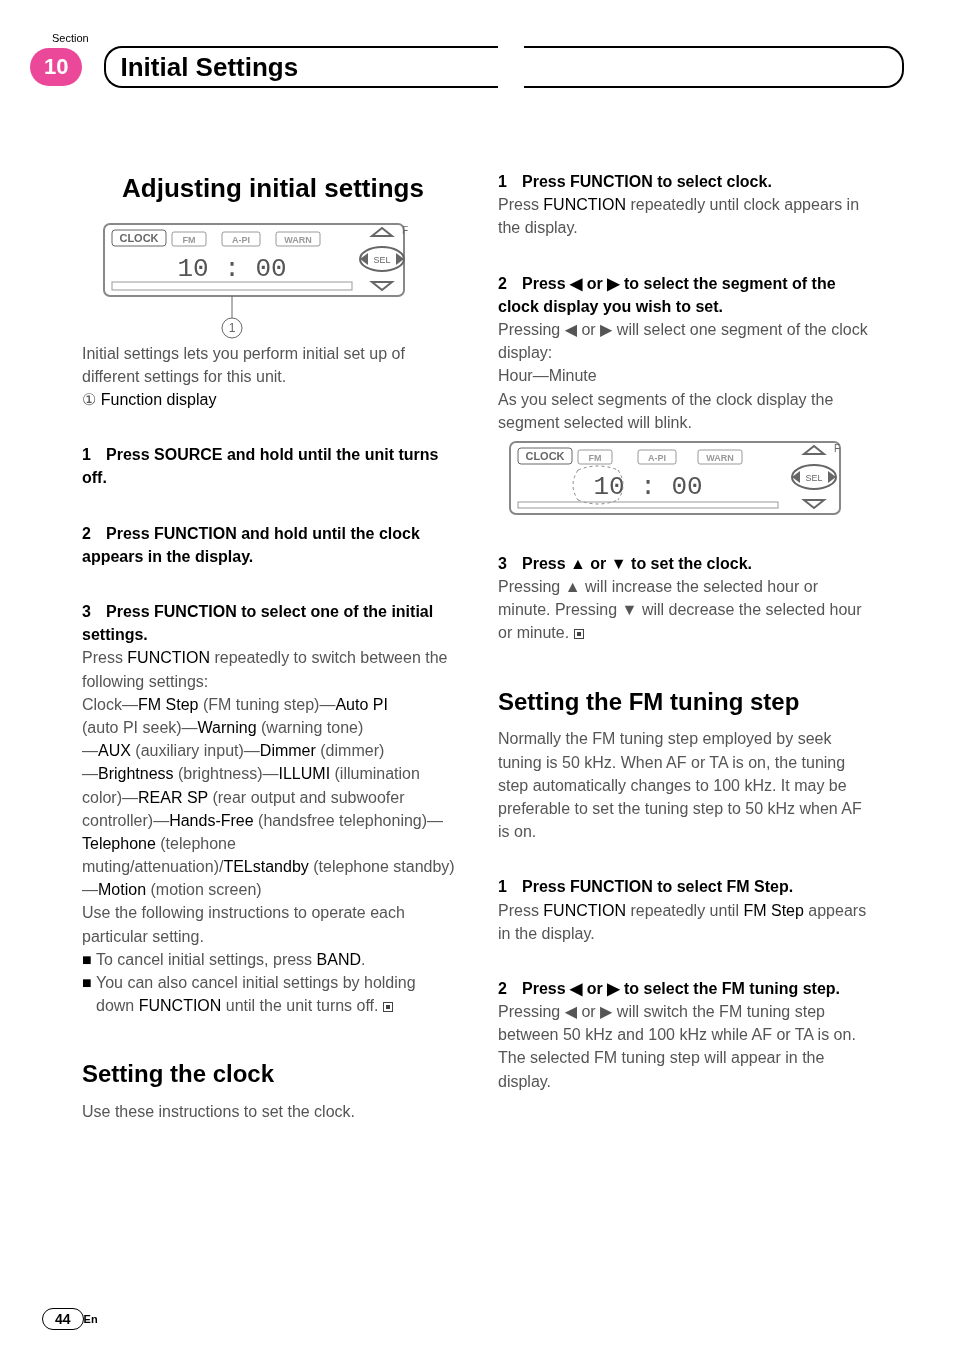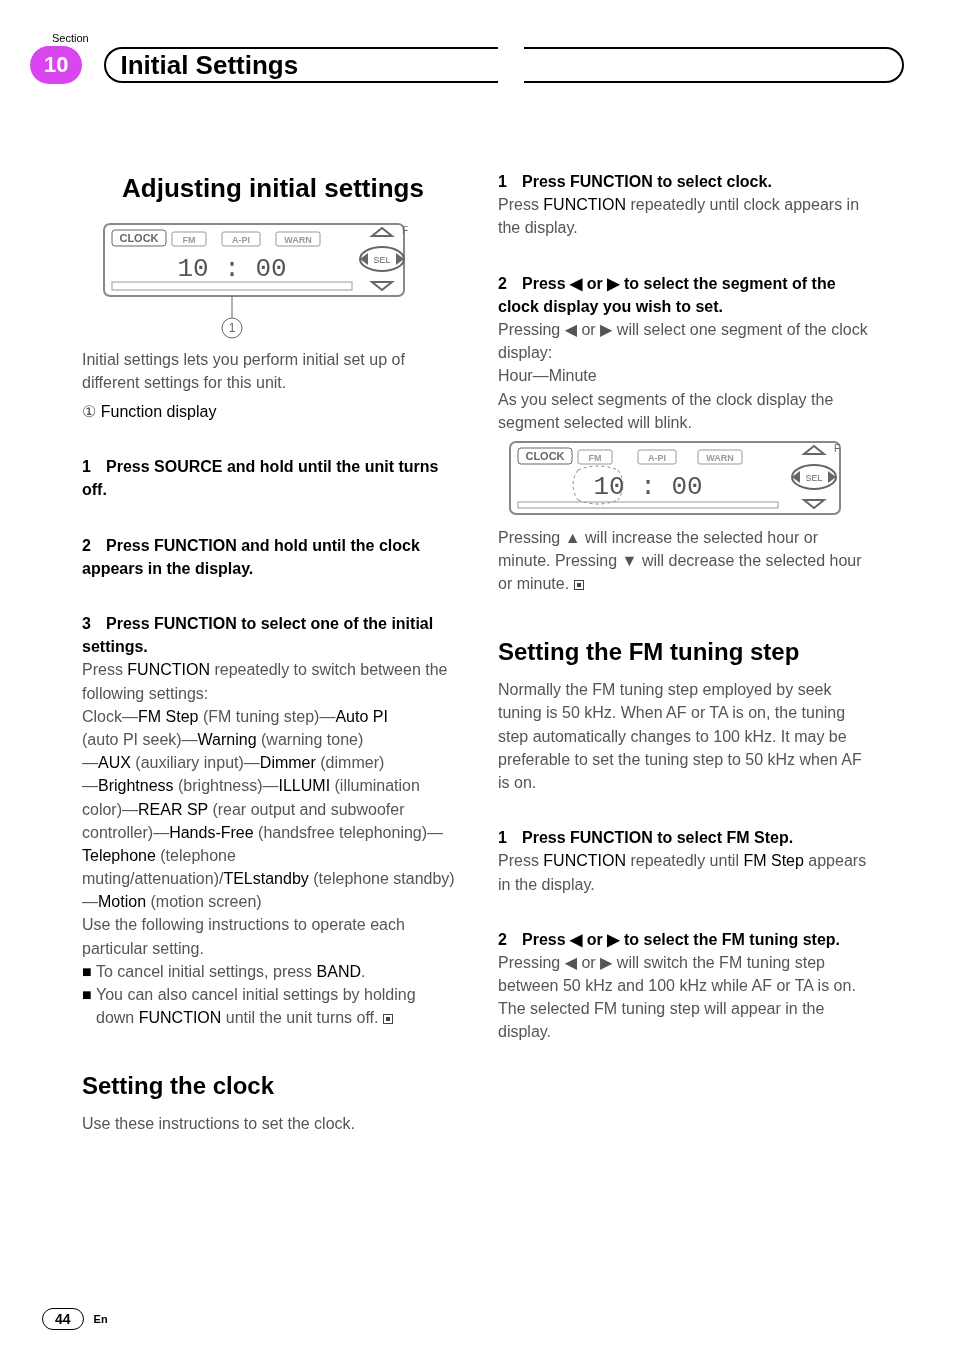--- a/index.html
+++ b/index.html
@@ -21,36 +21,36 @@
   }
   .header-row {
     position: absolute;
     top: 46px;
     left: 30px;
     right: 50px;
     display: flex;
     align-items: center;
   }
   .section-badge {
-    background: #d946ef;
+    background: #ec4899;
     color: #fff;
     border-radius: 22px;
     padding: 6px 14px;
     font-size: 22px;
     font-weight: bold;
     min-width: 46px;
     margin-right: 10px;
   }
   .header-title {
     font-size: 26px;
     font-weight: 900;
   }
   .header-cap-left, .header-cap-right {
     border: 2px solid #000;
-    height: 36px;
+    height: 42px;
     width: 400px;
     border-radius: 18px;
   }
   .header-cap-left {
     border-right: none;
     border-top-right-radius: 0;
     border-bottom-right-radius: 0;
     margin-left: 12px;
     margin-right: 26px;
     flex: 1;
@@ -89,33 +89,32 @@
     font-size: 24px;
     font-weight: 900;
     color: #000;
     margin-bottom: 8px;
     margin-top: 40px;
   }
   .bold { font-weight: normal; color:#000; }
   .step-num { font-weight: bold; color:#000; display:inline-block; width:24px;}
   .step-head { font-weight: bold; color:#000; margin-top: 32px; }
   .normal { color:#555; }
-  .para { margin-top: 6px; }
+  .para { }
   .bullet-row { display:flex; align-items:flex-start; }
   .bullet-dot { width: 14px; flex-shrink:0; color:#000;}
   .endmark { display:inline-block; border:1px solid #444; width:10px; height:10px; vertical-align:middle; position:relative; }
   .endmark::after { content:""; position:absolute; left:2px; top:2px; width:4px; height:4px; background:#444;}
   svg { display:block; }
   .footer {
     position:absolute;
     bottom:22px;
     left:42px;
     display:flex;
     align-items:center;
-    gap:10px;
   }
   .page-pill {
     border:1px solid #000;
     border-radius:14px;
     padding:2px 12px;
     font-weight:bold;
     font-size:14px;
   }
   .lang { font-size:11px; font-weight:bold;}
 </style>
@@ -229,20 +228,21 @@
 
       <polygon points="296,14 306,6 316,14" fill="none" stroke="#666" stroke-width="2"></polygon>
       <polygon points="296,60 306,68 316,60" fill="none" stroke="#666" stroke-width="2"></polygon>
       <ellipse cx="306" cy="37" rx="22" ry="12" fill="none" stroke="#666" stroke-width="2"></ellipse>
       <text x="306" y="41" text-anchor="middle" font-size="9" fill="#666">SEL</text>
       <polygon points="284,37 292,31 292,43" fill="#666"></polygon>
       <polygon points="328,37 320,31 320,43" fill="#666"></polygon>
       <text x="326" y="12" font-size="10" fill="#666">F</text>
     </svg>
 
+    <p class="step-head"><span class="step-num">3</span><span>Press ▲ or ▼ to set the clock.</span></p>
     <p class="normal">
       <span>Pressing ▲ will increase the selected hour or minute. Pressing ▼ will decrease the selected hour or minute.</span> <span class="endmark"></span>
     </p>
 
     <h1 class="sub">Setting the FM tuning step</h1>
     <p class="normal">Normally the FM tuning step employed by seek tuning is 50 kHz. When AF or TA is on, the tuning step automatically changes to 100 kHz. It may be preferable to set the tuning step to 50 kHz when AF is on.</p>
 
     <p class="step-head"><span class="step-num">1</span><span>Press FUNCTION to select FM Step.</span></p>
     <p class="normal">
       <span>Press </span><span class="bold">FUNCTION</span><span> repeatedly until </span><span class="bold">FM Step</span><span> appears in the display.</span>

